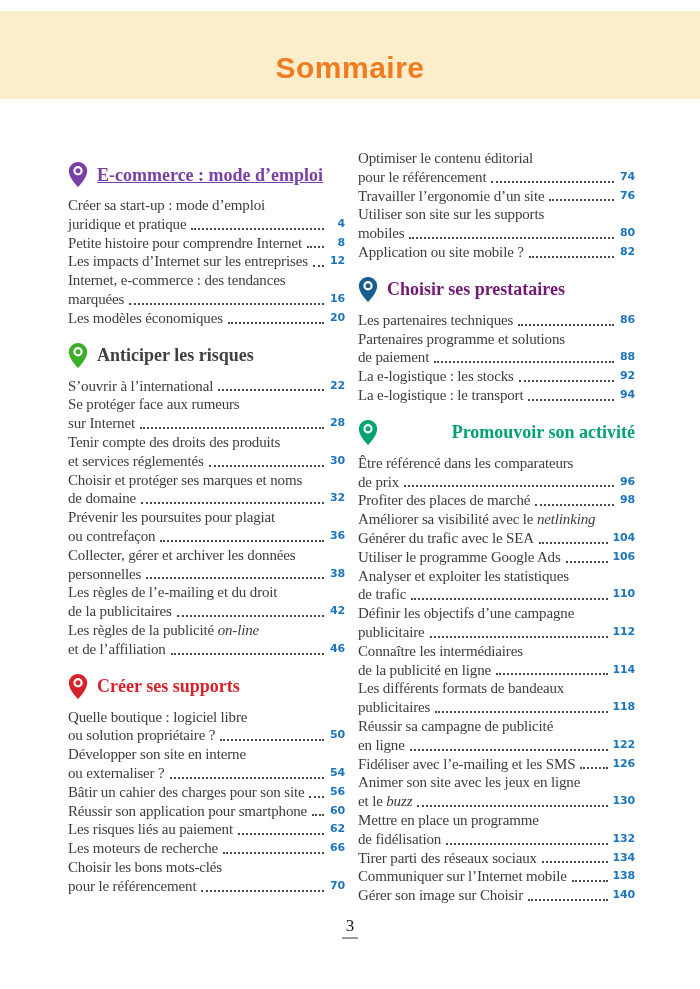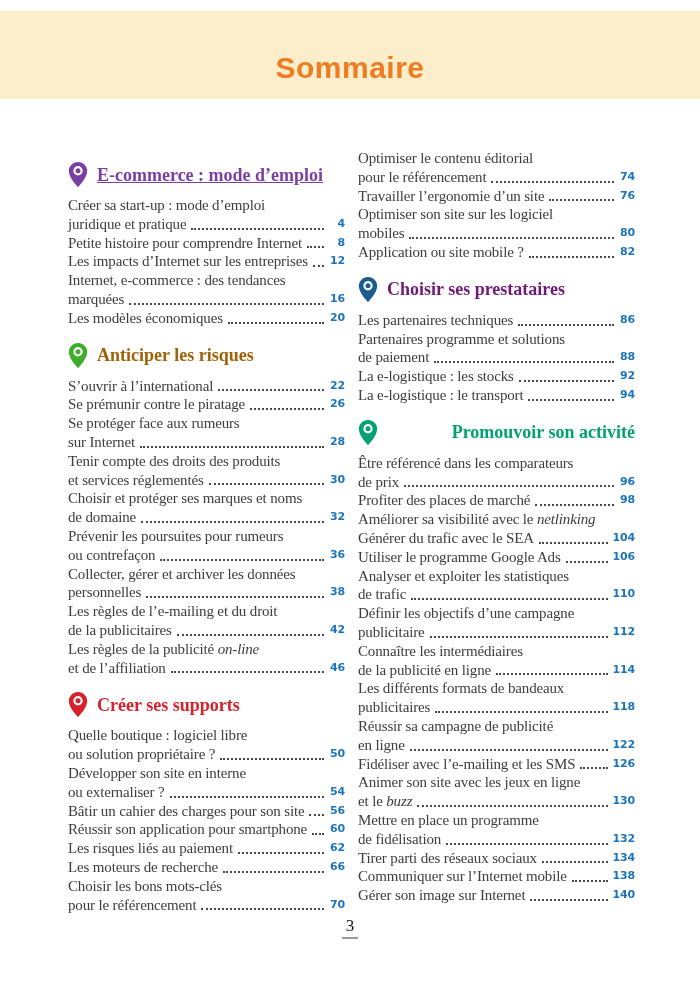--- a/index.html
+++ b/index.html
@@ -126,43 +126,36 @@
           <span class="page">16</span>
         </div>
       </div>
       <div class="toc-item">
         <div class="toc-line last">
           <span class="toc-text">Les modèles économiques</span>
           <span class="leader"></span>
           <span class="page">20</span>
         </div>
       </div>
-      <div class="section-header" style="color: #a16207;">
+      <div class="section-header" style="color: #404040;">
         <svg viewBox="0 0 24 32" width="20" height="27" class="pin">
           <path d="M12 1C5.9 1 1 5.9 1 12c0 8 11 19 11 19s11-11 11-19C23 5.9 18.1 1 12 1z" fill="#3EAD2C"></path>
           <circle cx="12" cy="11.5" r="5.6" fill="#ffffff"></circle>
           <circle cx="12" cy="11.5" r="3" fill="#3EAD2C"></circle>
         </svg>
         <span>Anticiper les risques</span>
       </div>
       <div class="toc-item">
         <div class="toc-line last">
           <span class="toc-text">S’ouvrir à l’international</span>
           <span class="leader"></span>
           <span class="page">22</span>
         </div>
       </div>
       <div class="toc-item">
-        <div class="toc-line last">
-          <span class="toc-text">Se prémunir contre le piratage</span>
-          <span class="leader"></span>
-          <span class="page">26</span>
-        </div>
-      </div>
-      <div class="toc-item">
         <div class="toc-line">Se protéger face aux rumeurs</div>
         <div class="toc-line last">
           <span class="toc-text">sur Internet</span>
           <span class="leader"></span>
           <span class="page">28</span>
         </div>
       </div>
       <div class="toc-item">
         <div class="toc-line">Tenir compte des droits des produits</div>
         <div class="toc-line last">
@@ -173,21 +166,21 @@
       </div>
       <div class="toc-item">
         <div class="toc-line">Choisir et protéger ses marques et noms</div>
         <div class="toc-line last">
           <span class="toc-text">de domaine</span>
           <span class="leader"></span>
           <span class="page">32</span>
         </div>
       </div>
       <div class="toc-item">
-        <div class="toc-line">Prévenir les poursuites pour rumeurs</div>
+        <div class="toc-line">Prévenir les poursuites pour plagiat</div>
         <div class="toc-line last">
           <span class="toc-text">ou contrefaçon</span>
           <span class="leader"></span>
           <span class="page">36</span>
         </div>
       </div>
       <div class="toc-item">
         <div class="toc-line">Collecter, gérer et archiver les données</div>
         <div class="toc-line last">
           <span class="toc-text">personnelles</span>
@@ -282,21 +275,21 @@
         </div>
       </div>
       <div class="toc-item">
         <div class="toc-line last">
           <span class="toc-text">Travailler l’ergonomie d’un site</span>
           <span class="leader"></span>
           <span class="page">76</span>
         </div>
       </div>
       <div class="toc-item">
-        <div class="toc-line">Optimiser son site sur les logiciel</div>
+        <div class="toc-line">Utiliser son site sur les supports</div>
         <div class="toc-line last">
           <span class="toc-text">mobiles</span>
           <span class="leader"></span>
           <span class="page">80</span>
         </div>
       </div>
       <div class="toc-item">
         <div class="toc-line last">
           <span class="toc-text">Application ou site mobile ?</span>
           <span class="leader"></span>
@@ -452,21 +445,21 @@
       </div>
       <div class="toc-item">
         <div class="toc-line last">
           <span class="toc-text">Communiquer sur l’Internet mobile</span>
           <span class="leader"></span>
           <span class="page">138</span>
         </div>
       </div>
       <div class="toc-item">
         <div class="toc-line last">
-          <span class="toc-text">Gérer son image sur Internet</span>
+          <span class="toc-text">Gérer son image sur Choisir</span>
           <span class="leader"></span>
           <span class="page">140</span>
         </div>
       </div>
     </div>
 </div>
 
 <div class="footer">
   <span class="folio">3</span>
 </div>

